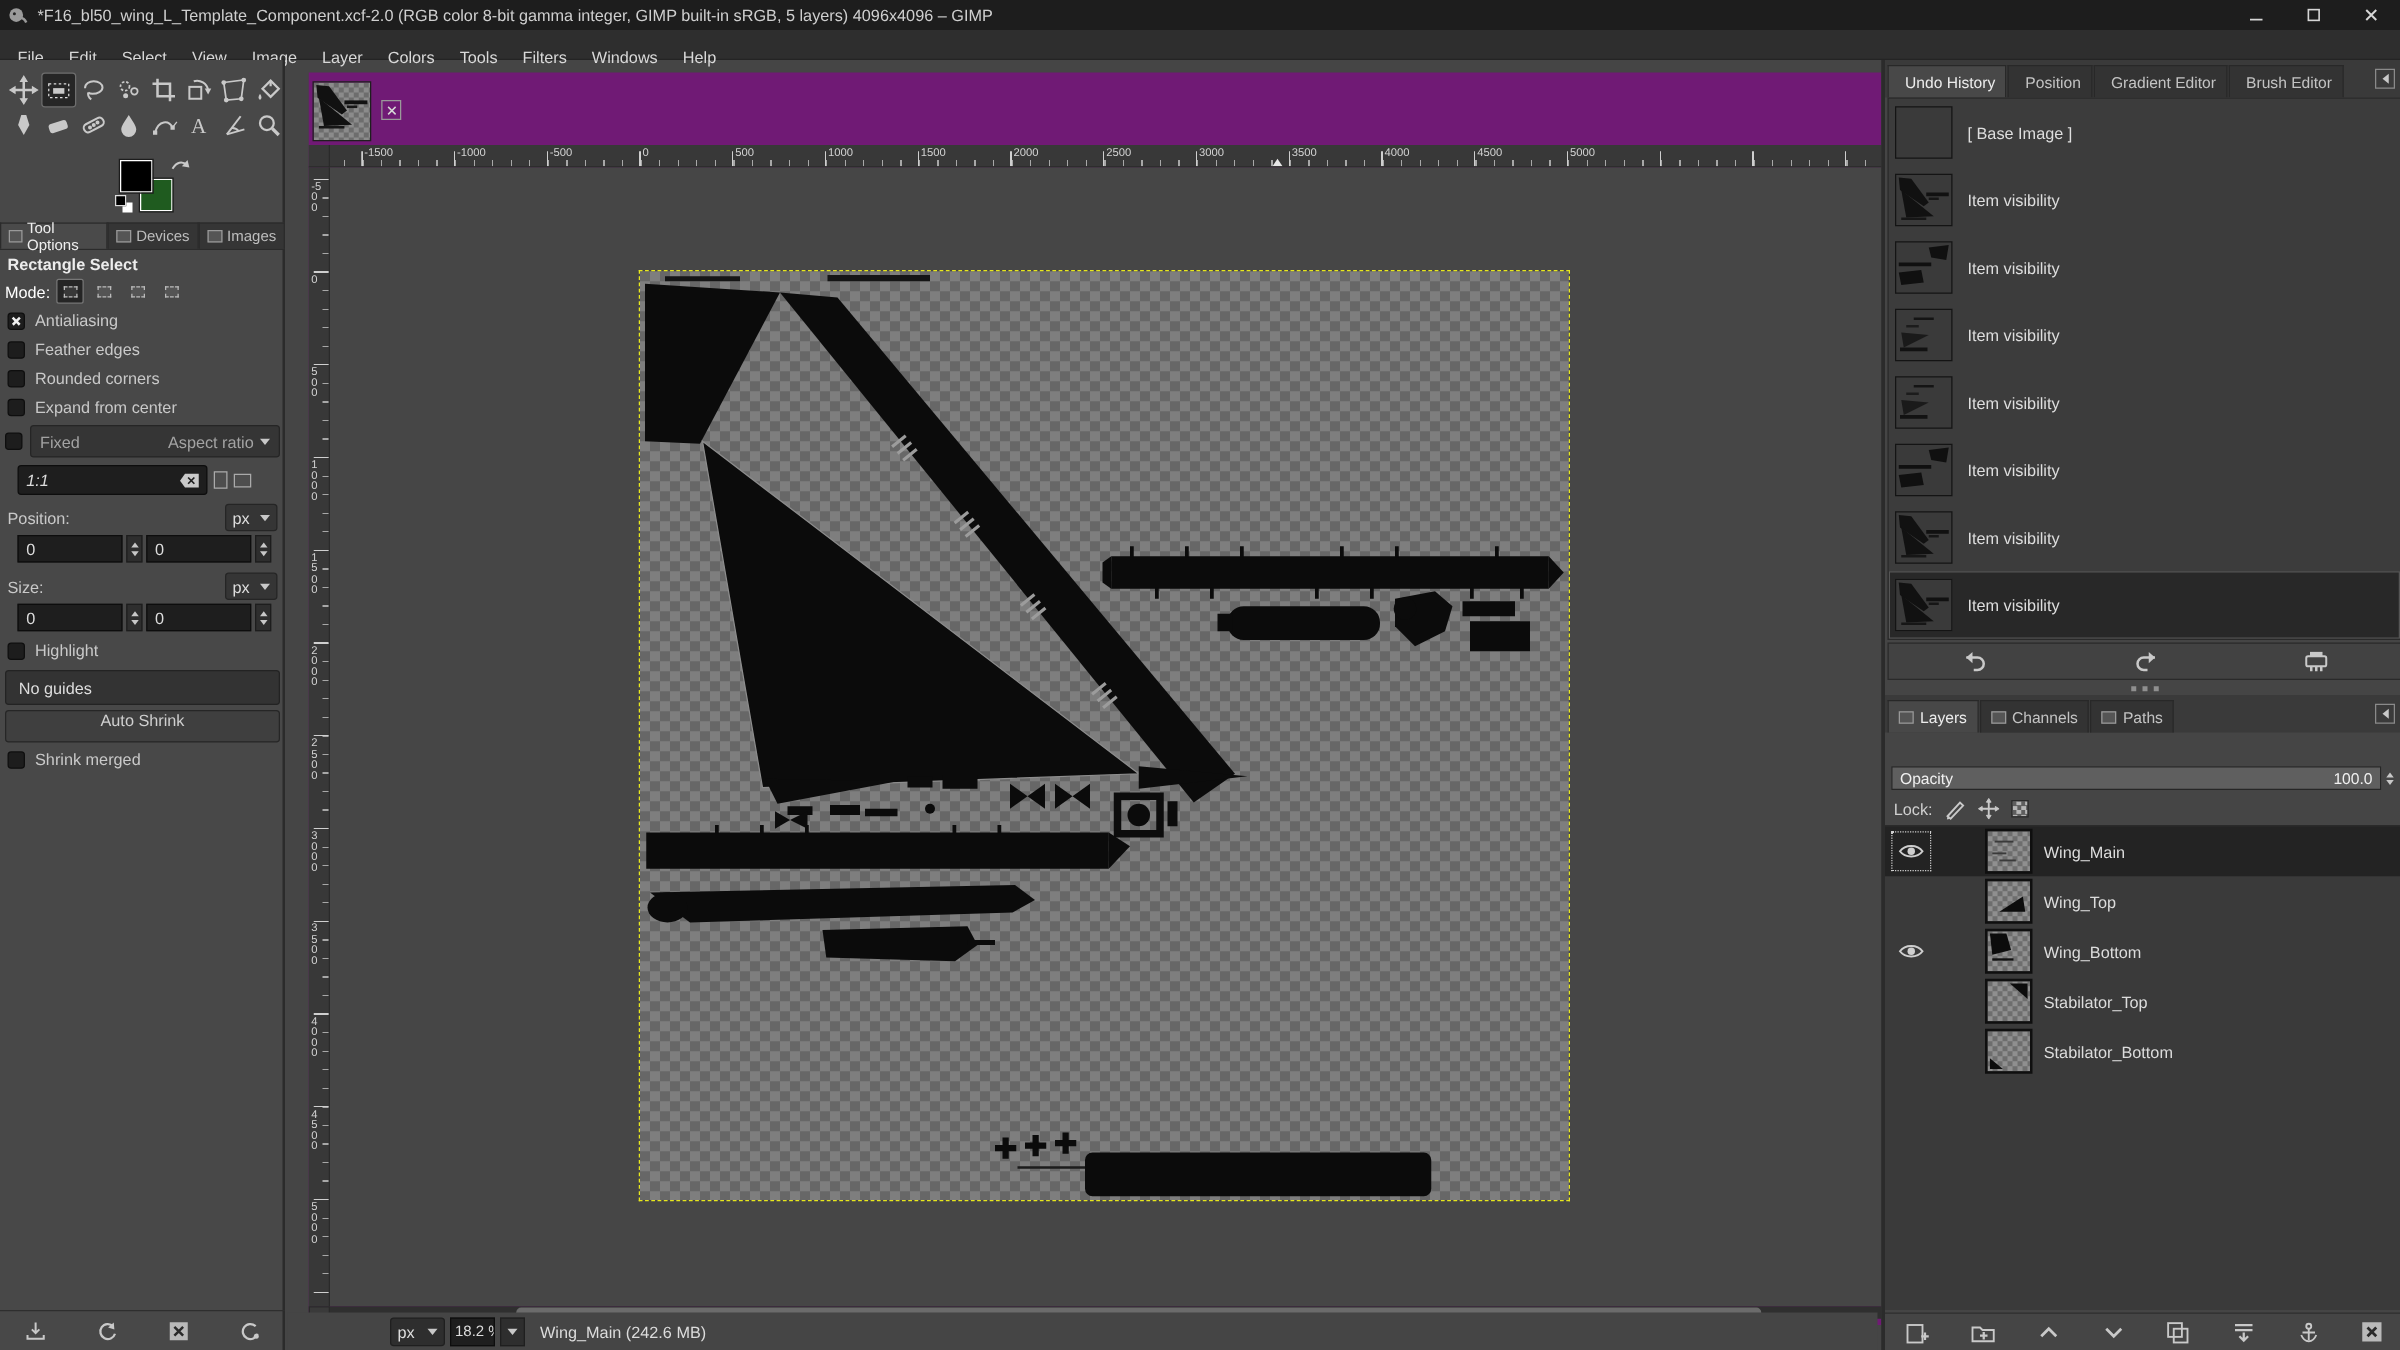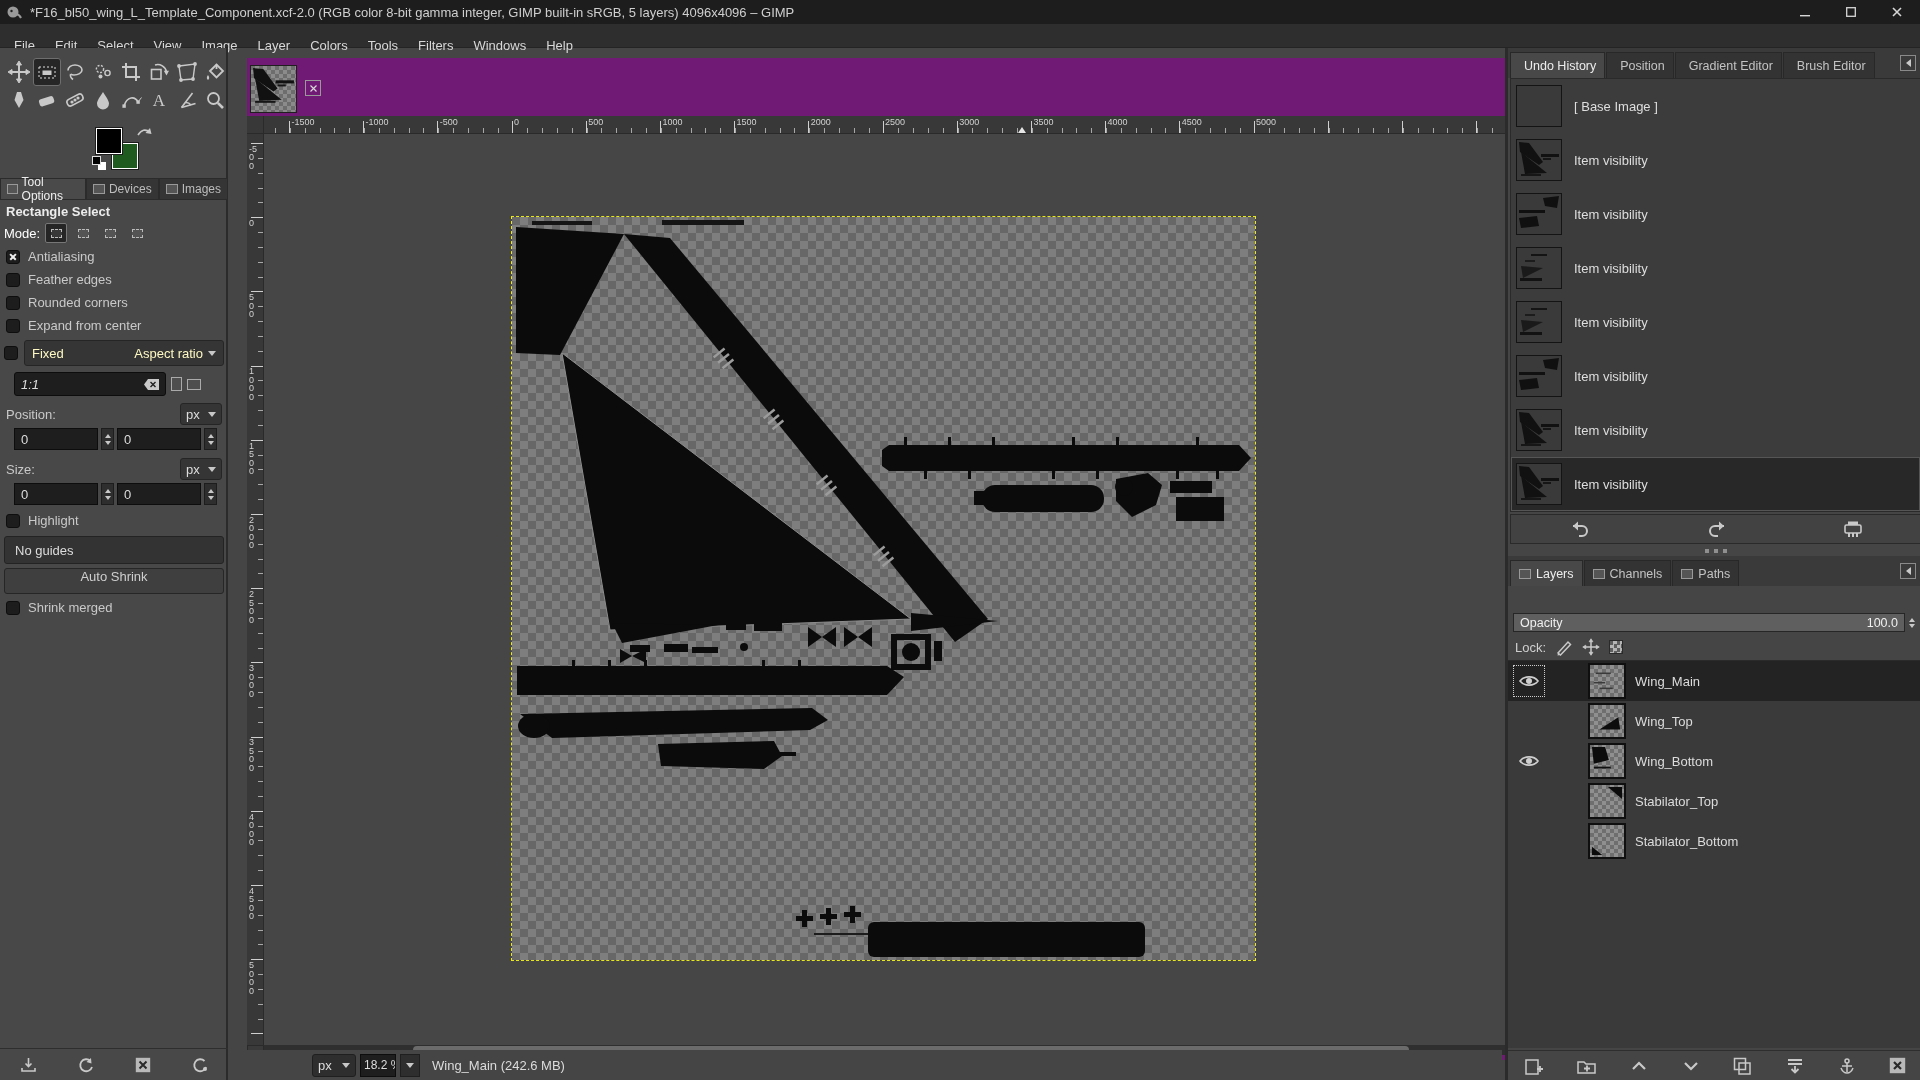--- a/index.html
+++ b/index.html
@@ -42,21 +42,21 @@
   .mode-row{display:flex;align-items:center;padding:2px 4px;gap:5px;color:#ffffff;}
   .mode-btn{width:22px;height:20px;border-radius:2px;display:flex;align-items:center;justify-content:center;}
   .mode-btn.pressed{background:#252525;border:1px solid #777;}
   .mode-glyph{width:11px;height:9px;border:1px dashed #bbb;background:#8883;}
   .cbx-row{display:flex;align-items:center;gap:8px;padding:4px 6px;color:#c9c9c9;}
   .cbx{width:14px;height:14px;border-radius:3px;background:#1d1d1d;border:1px solid #0e0e0e;position:relative;flex:none;}
   .cbx.on::before,.cbx.on::after{content:"";position:absolute;left:2px;right:2px;top:5.5px;height:1.8px;background:#efefef;}
   .cbx.on::before{transform:rotate(45deg);} .cbx.on::after{transform:rotate(-45deg);}
 
   .fixed-row{display:flex;align-items:center;gap:6px;padding:3px 4px;}
-  .fixed-box{flex:1;height:26px;background:#353535;border:1px solid #252525;border-radius:3px;display:flex;align-items:center;padding:0 7px;color:#fef9c3;}
+  .fixed-box{flex:1;height:26px;background:#353535;border:1px solid #252525;border-radius:3px;display:flex;align-items:center;padding:0 7px;color:#a3a3a3;}
   .fixed-box .spacer{flex:1;}
   .ratio-row{display:flex;align-items:center;gap:5px;padding:3px 16px 3px 14px;}
   .ratio-input{width:152px;height:24px;background:#1e1e1e;border:1px solid #0d0d0d;border-radius:3px;color:#ddd;font-style:italic;display:flex;align-items:center;padding:0 6px;}
   .ratio-input .spacer{flex:1;}
   .page-ic{border:1px solid #aaa;background:#4e4e4e;}
 
   .unit-row{display:flex;align-items:center;justify-content:space-between;padding:4px 6px 1px 6px;color:#c9c9c9;}
   .px-dd{width:42px;height:22px;background:#353535;border:1px solid #252525;border-radius:3px;display:flex;align-items:center;justify-content:space-between;padding:0 5px;color:#ddd;}
   .fields-row{display:flex;align-items:center;padding:2px 4px 4px 14px;gap:3px;}
   .num-field{width:84px;height:22px;background:#1e1e1e;border:1px solid #0d0d0d;color:#ddd;display:flex;align-items:center;padding:0 6px;}

